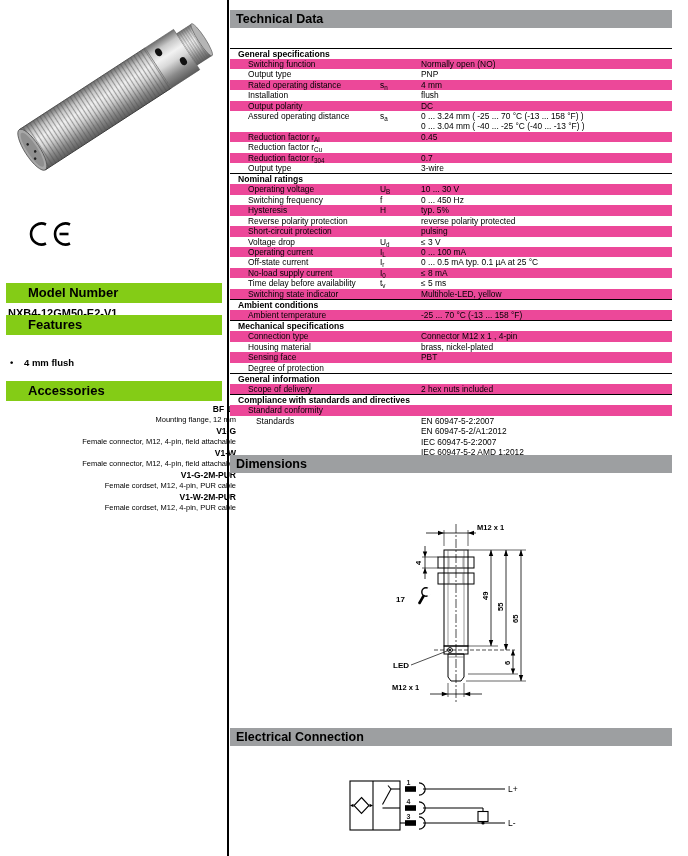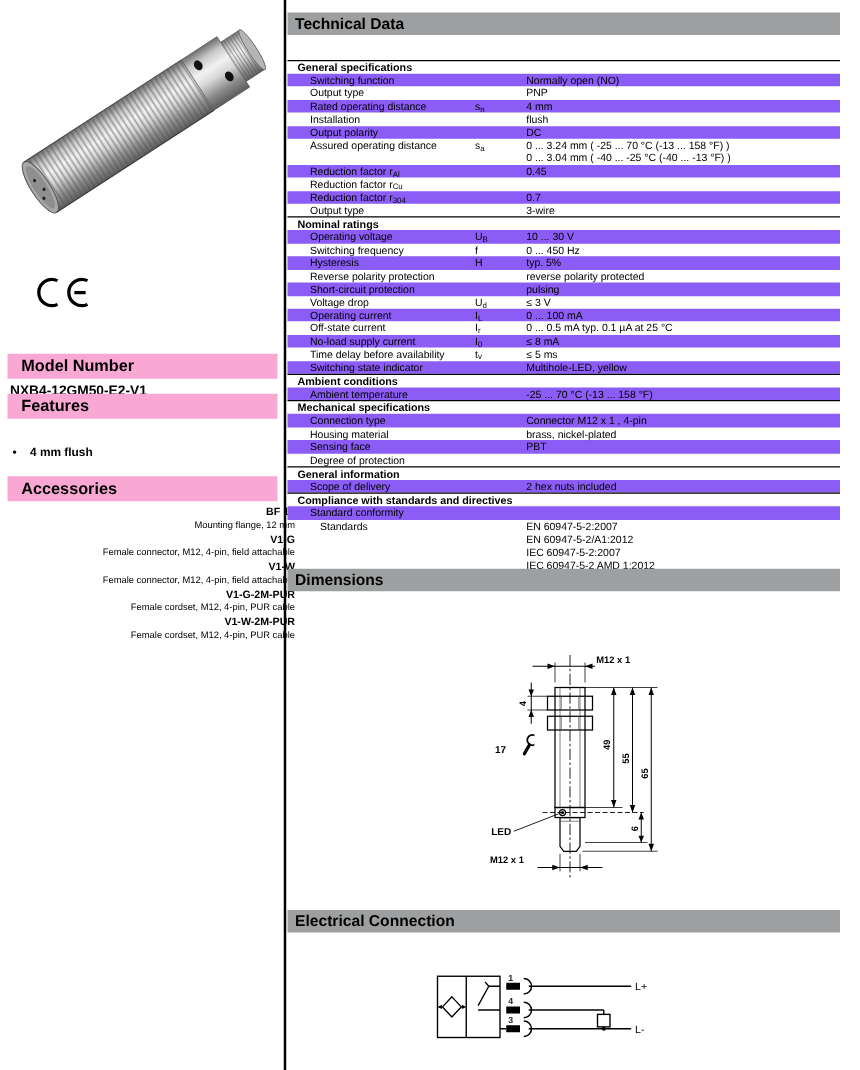--- a/index.html
+++ b/index.html
@@ -3,41 +3,41 @@
 <meta charset="utf-8">
 <style>
   html,body{margin:0;padding:0;background:#fff;}
   .page{position:relative;width:688px;height:856px;background:#fff;overflow:hidden;
         font-family:"Liberation Sans","DejaVu Sans",sans-serif;color:#000;}
   .vdiv{position:absolute;left:227px;top:0;width:2px;height:856px;background:#000;}
 
   
   .left{position:absolute;left:0;top:0;width:226px;height:856px;}
   .lbar{position:absolute;left:6px;width:216px;height:20px;line-height:20px;
-        background:#f9a8d4;font-weight:bold;font-size:13px;padding-left:11px;box-sizing:border-box;}
+        background:#84cc16;font-weight:bold;font-size:13px;padding-left:22px;box-sizing:border-box;}
   .model-val{position:absolute;left:8px;top:307px;font-weight:bold;font-size:11px;}
   .feature{position:absolute;left:10px;top:357px;font-weight:bold;font-size:9.5px;}
   .feature .bullet{display:inline-block;width:14px;}
   .acc-list{position:absolute;left:24px;top:404px;width:212px;text-align:right;}
   .acc-item{margin-bottom:1px;}
   .acc-name{font-weight:bold;font-size:8.5px;line-height:11px;white-space:nowrap;}
   .acc-desc{font-size:7.5px;line-height:10px;white-space:nowrap;}
 
   
   .right{position:absolute;left:230px;top:0;width:442px;height:622px;}
   .bar{position:absolute;left:0;width:442px;height:18px;line-height:18px;background:#9d9fa1;
        font-weight:bold;font-size:12.5px;padding-left:6px;box-sizing:border-box;}
   .tech-bar{top:10px;}
   .dims-bar{top:455px;}
   .elec-bar{top:728px;}
   .tech-body{position:absolute;left:0;top:29px;width:442px;margin-top:19px;}
   .sec-h{border-top:1px solid #000;height:10px;line-height:10px;font-size:8.6px;
          font-weight:bold;padding-left:8px;}
   .row{display:flex;min-height:10.4px;line-height:10.4px;font-size:8.4px;}
-  .row.shade{background:#8b5cf6;}
+  .row.shade{background:#ec4899;}
   .lbl{flex:none;width:132px;padding-left:18px;white-space:nowrap;}
   .row.indent .lbl{padding-left:26px;width:124px;}
   .sym{flex:none;width:41px;white-space:nowrap;}
   .val{flex:1;}
   .vline{display:block;white-space:nowrap;}
   sub{font-size:6.3px;line-height:0;vertical-align:-1.5px;}
   .dim-svg{position:absolute;left:148px;top:516px;}
   .elec-svg{position:absolute;left:115px;top:776px;}
   svg text{font-family:"Liberation Sans","DejaVu Sans",sans-serif;}
 </style>

